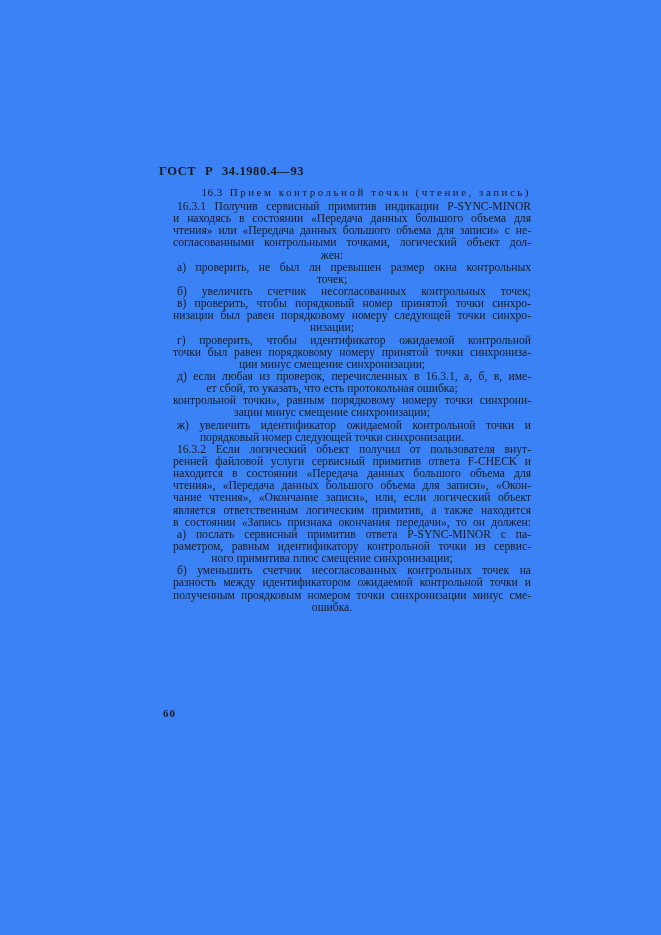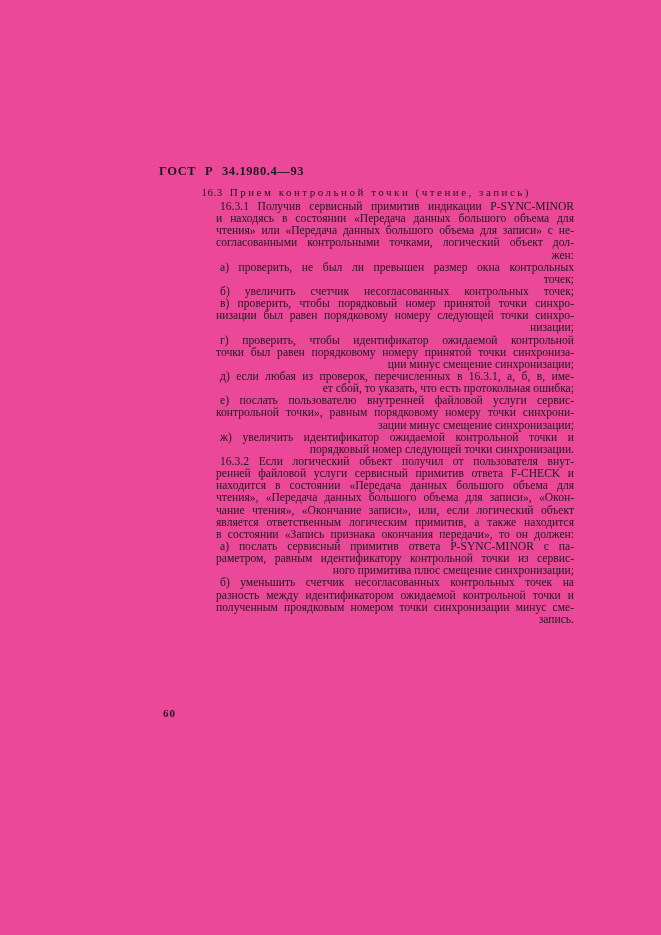--- a/index.html
+++ b/index.html
@@ -4,21 +4,21 @@
 <style>
   html, body {
     margin: 0;
     padding: 0;
     background: #ffffff;
   }
   .page {
     position: relative;
     width: 661px;
     height: 935px;
-    background: #ec4899;
+    background: #3b82f6;
     overflow: hidden;
     font-family: "Liberation Serif", serif;
     color: #1b1b1b;
   }
   .doc-header {
     position: absolute;
     left: 159px;
     top: 164px;
     font-size: 12.5px;
     font-weight: bold;
@@ -44,26 +44,25 @@
   .section-heading .ttl {
     letter-spacing: 2.5px;
   }
   .body-block {
     position: absolute;
     left: 133px;
     top: 201px;
     width: 398px;
     font-size: 11.6px;
     line-height: 12.15px;
-    margin-left: 43px;
   }
   .ln {
     height: 12.15px;
     overflow: visible;
-    text-align: right;
+    text-align: center;
   }
   .ln.j {
     text-align: justify;
     text-align-last: justify;
     padding-left: 40px;
   }
   .ln.i {
     padding-left: 44px;
     box-sizing: border-box;
   }
@@ -97,36 +96,35 @@
     <div class="ln">точек;</div>
     <div class="ln i j">б) увеличить счетчик несогласованных контрольных точек;</div>
     <div class="ln i j">в) проверить, чтобы порядковый номер принятой точки синхро-</div>
     <div class="ln j">низации был равен порядковому номеру следующей точки синхро-</div>
     <div class="ln">низации;</div>
     <div class="ln i j">г) проверить, чтобы идентификатор ожидаемой контрольной</div>
     <div class="ln j">точки был равен порядковому номеру принятой точки синхрониза-</div>
     <div class="ln">ции минус смещение синхронизации;</div>
     <div class="ln i j">д) если любая из проверок, перечисленных в 16.3.1, а, б, в, име-</div>
     <div class="ln">ет сбой, то указать, что есть протокольная ошибка;</div>
-    <div class="ln i j">е) послать пользователю внутренней файловой услуги сервис-</div>
     <div class="ln j">контрольной точки», равным порядковому номеру точки синхрони-</div>
     <div class="ln">зации минус смещение синхронизации;</div>
     <div class="ln i j">ж) увеличить идентификатор ожидаемой контрольной точки и</div>
     <div class="ln">порядковый номер следующей точки синхронизации.</div>
     <div class="ln i j">16.3.2 Если логический объект получил от пользователя внут-</div>
     <div class="ln j">ренней файловой услуги сервисный примитив ответа F-CHECK и</div>
     <div class="ln j">находится в состоянии «Передача данных большого объема для</div>
     <div class="ln j">чтения», «Передача данных большого объема для записи», «Окон-</div>
     <div class="ln j">чание чтения», «Окончание записи», или, если логический объект</div>
     <div class="ln j">является ответственным логическим примитив, а также находится</div>
     <div class="ln j">в состоянии «Запись признака окончания передачи», то он должен:</div>
     <div class="ln i j">а) послать сервисный примитив ответа P-SYNC-MINOR с па-</div>
     <div class="ln j">раметром, равным идентификатору контрольной точки из сервис-</div>
     <div class="ln">ного примитива плюс смещение синхронизации;</div>
     <div class="ln i j">б) уменьшить счетчик несогласованных контрольных точек на</div>
     <div class="ln j">разность между идентификатором ожидаемой контрольной точки и</div>
     <div class="ln j">полученным проядковым номером точки синхронизации минус сме-</div>
-    <div class="ln">запись.</div>
+    <div class="ln">ошибка.</div>
   </div>
 
   <div class="page-number">60</div>
 
 </div>
 
 </body></html>

